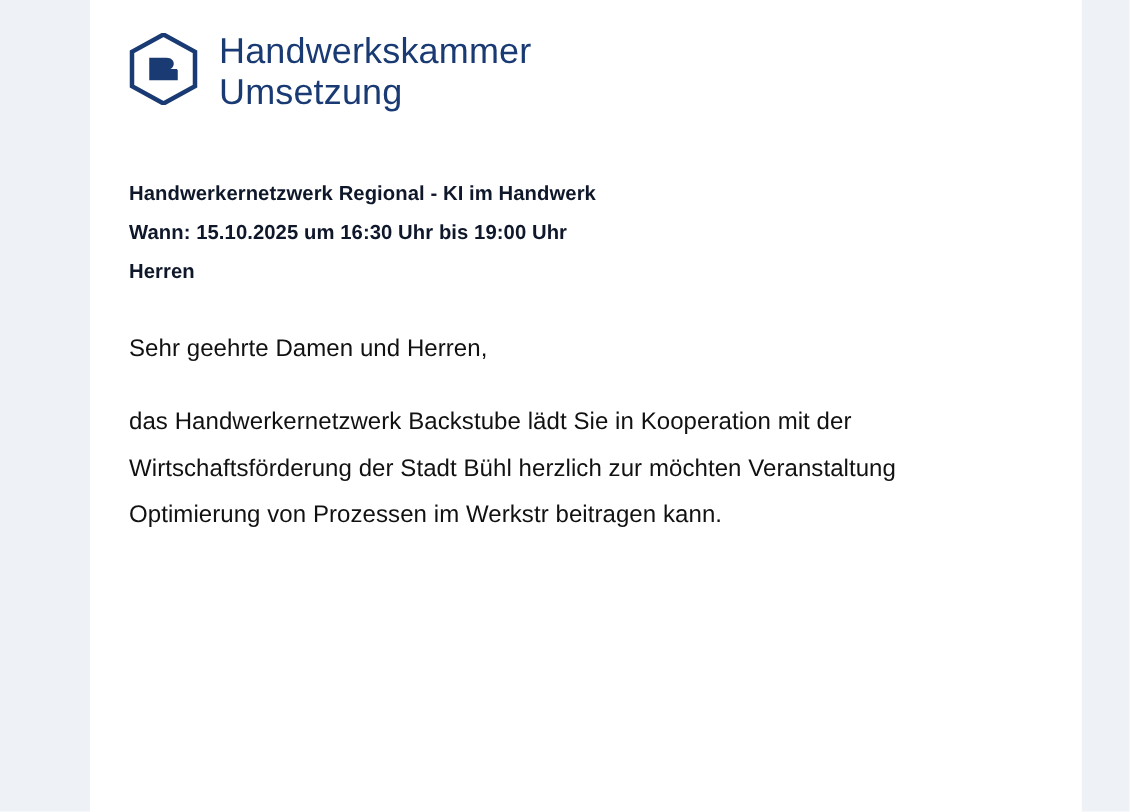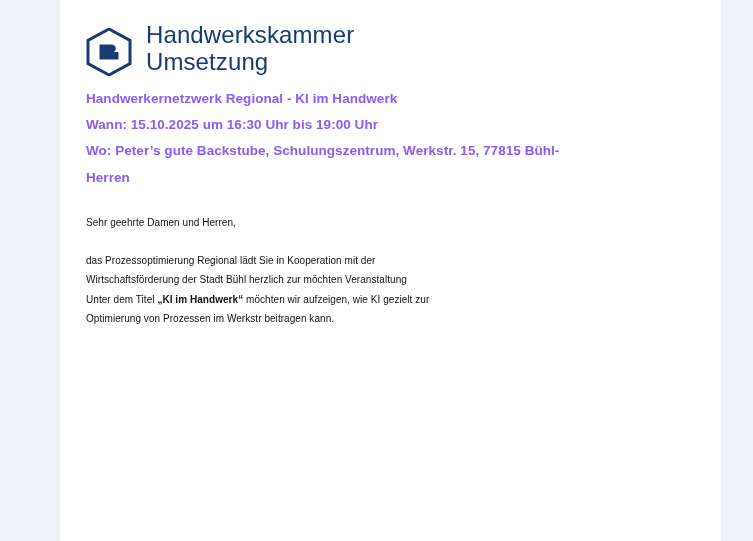--- a/index.html
+++ b/index.html
@@ -37,56 +37,56 @@
     width: 661px;
     height: 541px;
     background: #ffffff;
     box-sizing: border-box;
     padding: 18px 30px 0 26px;
   }
 
   
   .logo-row {
     display: flex;
-    align-items: flex-end;
+    align-items: flex-start;
     gap: 14px;
     margin-top: 4px;
-    margin-bottom: 10px;
+    margin-bottom: 40px;
   }
   .logo-mark {
     width: 46px;
     height: 48px;
     flex: 0 0 auto;
   }
   .logo-text {
     font-family: "Liberation Sans", sans-serif;
     color: #1a3a73;
     font-size: 24px;
     line-height: 1.12;
     font-weight: 400;
     letter-spacing: .1px;
   }
   .logo-text .l2 { display: block; }
 
   
   .headline {
     font-size: 13.5px;
     font-weight: bold;
-    color: #8b5cf6;
+    color: #0f172a;
     line-height: 1.95;
     letter-spacing: .05px;
   }
   .headline .line { display: block; }
 
   .spacer-1 { height: 22px; }
   .spacer-2 { height: 18px; }
   .spacer-3 { height: 16px; }
 
   .para {
-    font-size: 10px;
+    font-size: 16px;
     color: #111111;
     line-height: 1.95;
     letter-spacing: .05px;
   }
   .para .line { display: block; }
   .para b { font-weight: bold; }
 </style>
 </head>
 <body>
 
@@ -107,36 +107,34 @@
       </span>
       <span class="logo-text">
         <span class="l1">Handwerkskammer</span>
         <span class="l2">Umsetzung</span>
       </span>
     </div>
 
     <div class="headline">
       <span class="line">Handwerkernetzwerk Regional - KI im Handwerk</span>
       <span class="line">Wann: 15.10.2025 um 16:30 Uhr bis 19:00 Uhr</span>
-      <span class="line">Wo: Peter’s gute Backstube, Schulungszentrum, Werkstr. 15, 77815 Bühl-</span>
       <span class="line">Herren</span>
     </div>
 
     <div class="spacer-1"></div>
 
     <div class="para">
       <span class="line">Sehr geehrte Damen und Herren,</span>
     </div>
 
     <div class="spacer-2"></div>
 
     <div class="para">
-      <span class="line">das Prozessoptimierung Regional lädt Sie in Kooperation mit der</span>
+      <span class="line">das Handwerkernetzwerk Backstube lädt Sie in Kooperation mit der</span>
       <span class="line">Wirtschaftsförderung der Stadt Bühl herzlich zur möchten Veranstaltung</span>
-      <span class="line"><span>Unter dem Titel </span><b>„KI im Handwerk“</b><span> möchten wir aufzeigen, wie KI gezielt zur</span></span>
       <span class="line">Optimierung von Prozessen im Werkstr beitragen kann.</span>
     </div>
 
     <div class="spacer-3"></div>
 
 
   </div>
 </div>
 
 </body></html>

